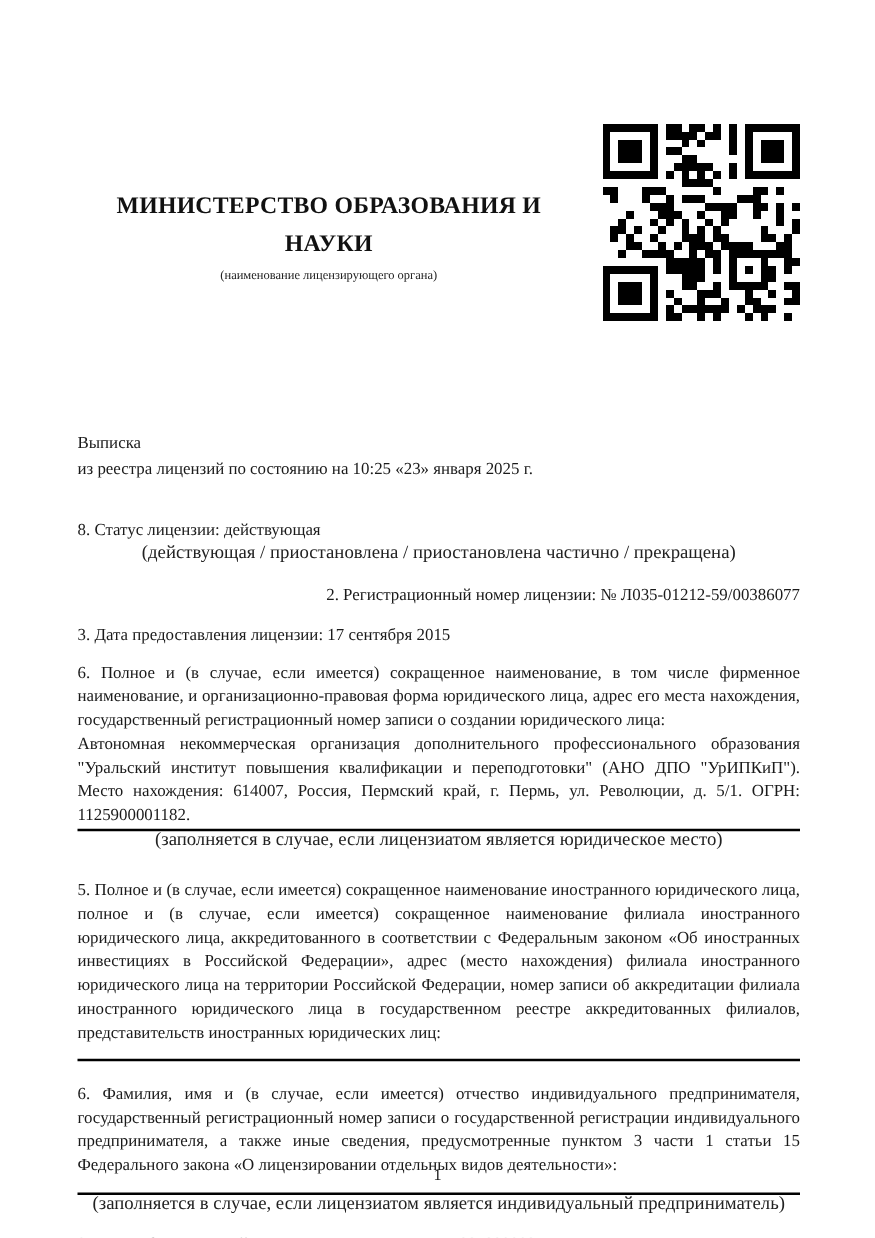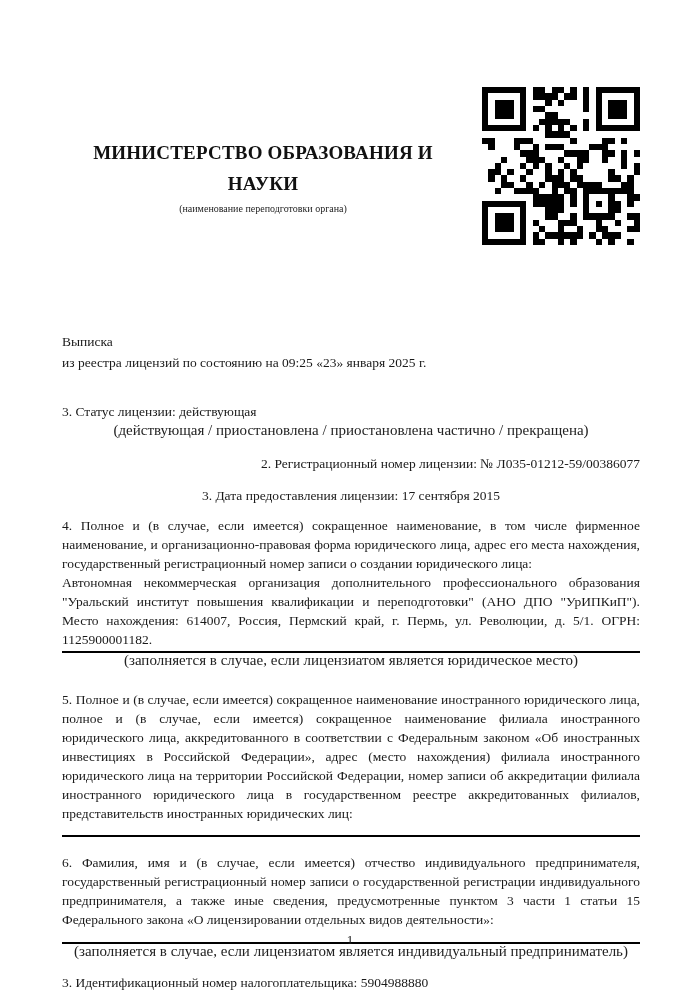--- a/index.html
+++ b/index.html
@@ -1,56 +1,56 @@
 <!DOCTYPE html>
 <html lang="ru"><head>
 <meta charset="utf-8">
 <style>
   html,body{margin:0;padding:0;background:#ffffff;}
   .page{
     width:700px;height:990px;background:#ffffff;position:relative;
     font-family:"Liberation Serif", serif;color:#1a1a1a;overflow:hidden;
-    box-sizing:border-box;padding:4px 60px 0 62px;
+    box-sizing:border-box;padding:16px 60px 0 62px;
   }
   
   .header{margin-top:83px;display:flex;align-items:flex-start;}
   .header-left{flex:1;text-align:center;padding-top:50px;padding-right:18px;}
   .org-line{font-weight:bold;font-size:19px;line-height:31px;letter-spacing:.2px;color:#111;}
   .org-caption{font-size:10px;line-height:13px;margin-top:3px;color:#222;}
   .qr-wrap{width:158px;height:158px;flex:0 0 158px;}
   .qr-wrap svg{display:block;width:158px;height:158px;}
   
   .doc-title{margin-top:86px;text-align:left;font-size:13.5px;line-height:21px;}
   
   .item{font-size:13.5px;line-height:19px;}
   .para{text-align:justify;}
   .caption{font-size:15px;line-height:14px;text-align:center;color:#222;}
   .rule{border:none;border-top:2px solid #000;margin:0;}
   .mt-item1{margin-top:29px;}
   .mt-cap1{margin-top:2px;}
   .mt-item2{margin-top:17px;text-align:right;}
-  .mt-item3{margin-top:13px;text-align:center;}
+  .mt-item3{margin-top:13px;}
   .mt-item4{margin-top:11px;}
   .mt-rule1{margin-top:2px;}
   .mt-item5{margin-top:23px;}
   .mt-rule2{margin-top:12px;}
   .mt-item6{margin-top:16px;}
   .mt-rule3{margin-top:13px;}
   .mt-item7{margin-top:15px;}
   .page-number{position:absolute;left:0;right:0;bottom:42px;text-align:center;font-size:13px;}
 </style>
 </head>
 <body>
 
 <div class="page">
 
   <div class="header">
     <div class="header-left">
       <div class="org-line">МИНИСТЕРСТВО ОБРАЗОВАНИЯ И НАУКИ</div>
-      <div class="org-caption">(наименование переподготовки органа)</div>
+      <div class="org-caption">(наименование лицензирующего органа)</div>
     </div>
     <div class="qr-wrap" id="qr">
         <svg viewBox="0 0 25 25" shape-rendering="crispEdges" xmlns="http://www.w3.org/2000/svg">
           <rect width="25" height="25" fill="#fff"></rect>
           <g fill="#000">
             <rect x="0" y="0" width="1" height="1"></rect>
             <rect x="1" y="0" width="1" height="1"></rect>
             <rect x="2" y="0" width="1" height="1"></rect>
             <rect x="3" y="0" width="1" height="1"></rect>
             <rect x="4" y="0" width="1" height="1"></rect>
@@ -348,31 +348,31 @@
             <rect x="18" y="24" width="1" height="1"></rect>
             <rect x="20" y="24" width="1" height="1"></rect>
             <rect x="23" y="24" width="1" height="1"></rect>
           </g>
         </svg>
       </div>
   </div>
 
   <div class="doc-title">
     <div>Выписка</div>
-    <div>из реестра лицензий по состоянию на 09:25 «23» января 2025 г.</div>
+    <div>из реестра лицензий по состоянию на 10:25 «23» января 2025 г.</div>
   </div>
 
-  <div class="item mt-item1">3. Статус лицензии: действующая</div>
+  <div class="item mt-item1">8. Статус лицензии: действующая</div>
   <div class="caption mt-cap1">(действующая / приостановлена / приостановлена частично / прекращена)</div>
 
   <div class="item mt-item2">2. Регистрационный номер лицензии: № Л035-01212-59/00386077</div>
 
   <div class="item mt-item3">3. Дата предоставления лицензии: 17 сентября 2015</div>
 
-  <div class="item para mt-item4">4. Полное и (в случае, если имеется) сокращенное наименование, в том числе фирменное наименование, и организационно-правовая форма юридического лица, адрес его места нахождения, государственный регистрационный номер записи о создании юридического лица:</div>
+  <div class="item para mt-item4">6. Полное и (в случае, если имеется) сокращенное наименование, в том числе фирменное наименование, и организационно-правовая форма юридического лица, адрес его места нахождения, государственный регистрационный номер записи о создании юридического лица:</div>
   <div class="item para">Автономная некоммерческая организация дополнительного профессионального образования "Уральский институт повышения квалификации и переподготовки" (АНО ДПО "УрИПКиП"). Место нахождения: 614007, Россия, Пермский край, г. Пермь, ул. Революции, д. 5/1. ОГРН: 1125900001182.</div>
   <hr class="rule mt-rule1">
   <div class="caption">(заполняется в случае, если лицензиатом является юридическое место)</div>
 
   <div class="item para mt-item5">5. Полное и (в случае, если имеется) сокращенное наименование иностранного юридического лица, полное и (в случае, если имеется) сокращенное наименование филиала иностранного юридического лица, аккредитованного в соответствии с Федеральным законом «Об иностранных инвестициях в Российской Федерации», адрес (место нахождения) филиала иностранного юридического лица на территории Российской Федерации, номер записи об аккредитации филиала иностранного юридического лица в государственном реестре аккредитованных филиалов, представительств иностранных юридических лиц:</div>
   <hr class="rule mt-rule2">
 
   <div class="item para mt-item6">6. Фамилия, имя и (в случае, если имеется) отчество индивидуального предпринимателя, государственный регистрационный номер записи о государственной регистрации индивидуального предпринимателя, а также иные сведения, предусмотренные пунктом 3 части 1 статьи 15 Федерального закона «О лицензировании отдельных видов деятельности»:</div>
   <hr class="rule mt-rule3">
   <div class="caption">(заполняется в случае, если лицензиатом является индивидуальный предприниматель)</div>

